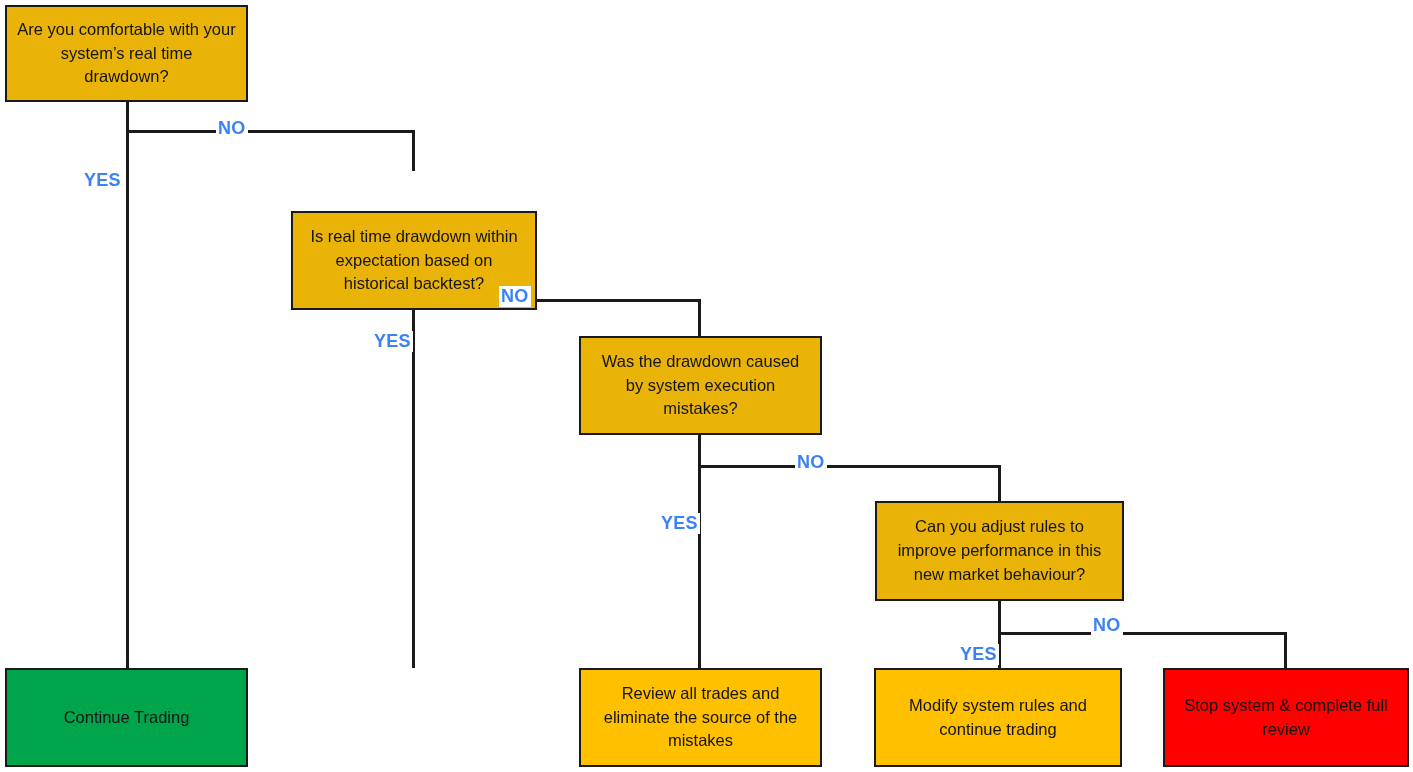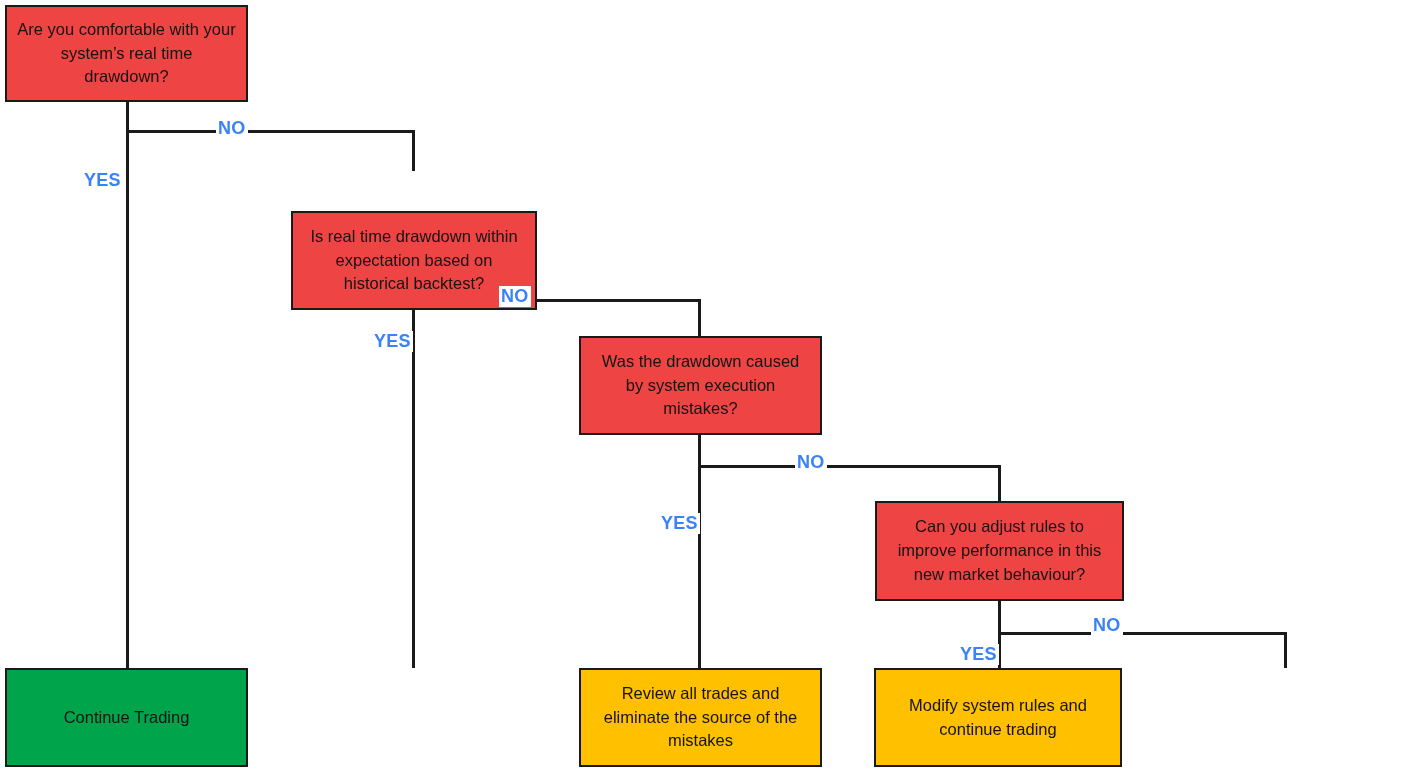--- a/index.html
+++ b/index.html
@@ -15,21 +15,21 @@
     width: 1413px;
     height: 772px;
     background: #ffffff;
     overflow: hidden;
   }
 
   
   .decision {
     position: absolute;
     box-sizing: border-box;
-    background: #ef4444;
+    background: #eab308;
     border: 2.5px solid #1a1a1a;
     display: flex;
     align-items: center;
     justify-content: flex-start;
     text-align: center;
     color: #141414;
     font-size: 16.5px;
     line-height: 1.45;
     padding: 4px 10px;
     z-index: 3;
@@ -139,14 +139,17 @@
 
 
   <div class="terminal orange" style="left:874px; top:668px; width:248px; height:99px;">
     <span>Modify system rules and continue trading</span>
   </div>
 
   <div class="terminal orange" style="left:579px; top:668px; width:243px; height:99px;">
     <span>Review all trades and eliminate the source of the mistakes</span>
   </div>
 
+  <div class="terminal red" style="left:1163px; top:668px; width:246px; height:99px;">
+    <span>Stop system &amp; complete full review</span>
+  </div>
 
 </div>
 
 </body></html>

